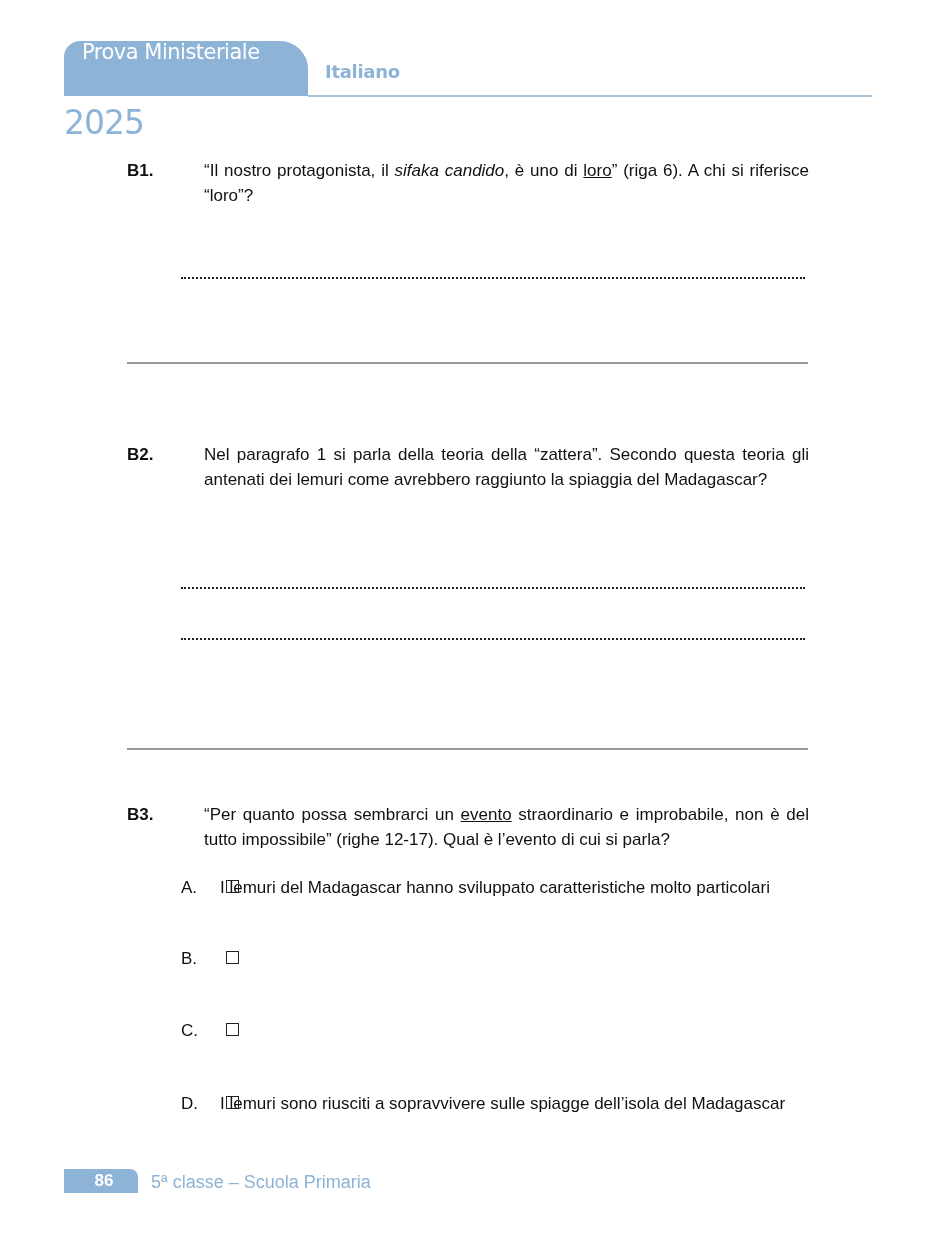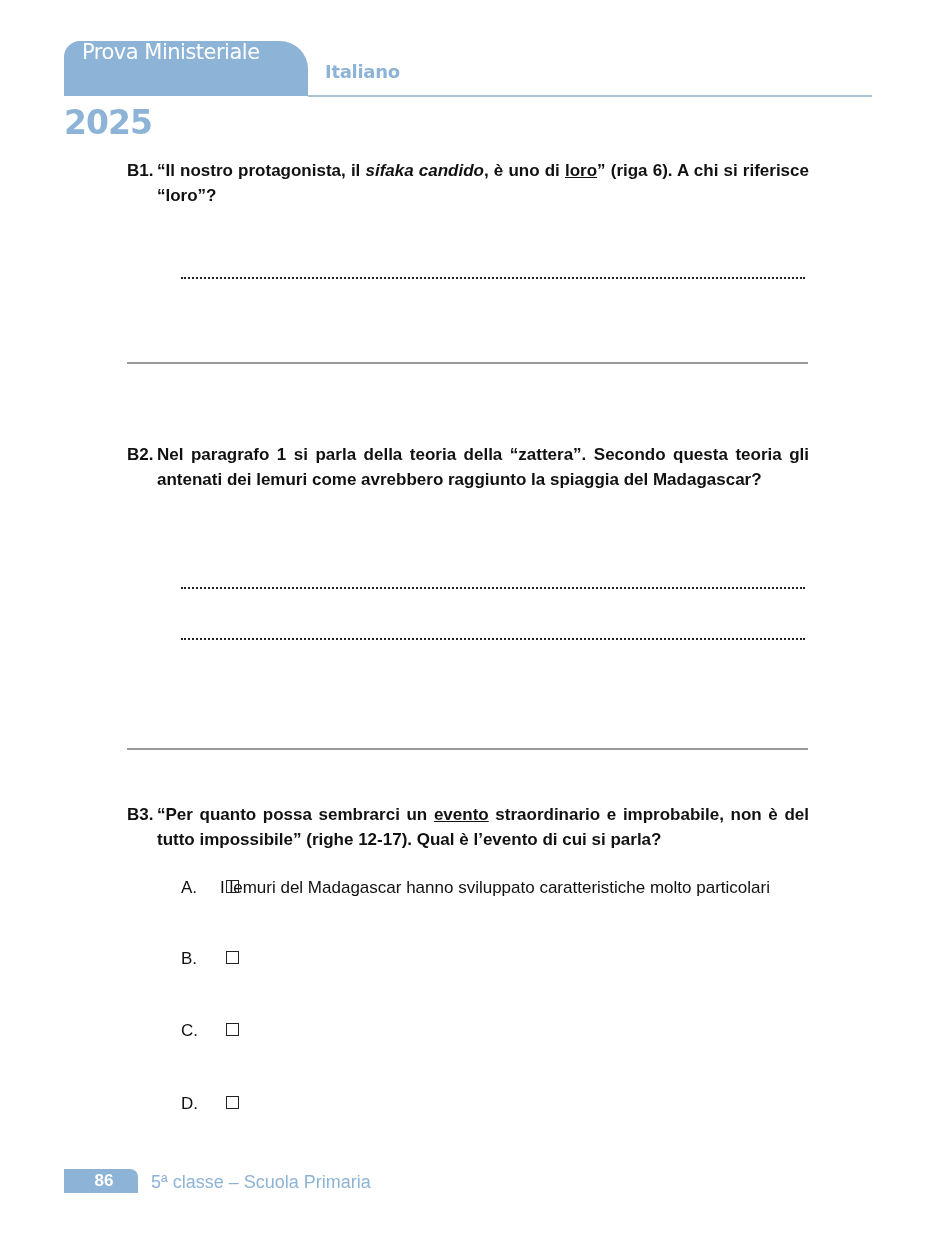--- a/index.html
+++ b/index.html
@@ -51,43 +51,43 @@
       top: 95px;
       width: 564px;
       height: 2px;
       background: #a9c3da;
     }
     .header-year {
       position: absolute;
       left: 64px;
       top: 103px;
       font-family: "DejaVu Sans", sans-serif;
-      font-weight: bold;
+      font-weight: normal;
       font-size: 33px;
       color: #8db3d6;
       letter-spacing: -1px;
     }
 
     
     .question {
       position: absolute;
       left: 127px;
       width: 682px;
     }
     .q-num {
       position: absolute;
       left: 0;
       top: 0;
       font-weight: bold;
       font-size: 17px;
       line-height: 25px;
     }
     .q-text {
-      margin-left: 30px;
-      font-weight: bold;
+      margin-left: 77px;
+      font-weight: normal;
       font-size: 17px;
       line-height: 25px;
       text-align: justify;
     }
     .q-text em { font-style: italic; }
     .q-text u { text-decoration: underline; }
 
     .answer-line {
       position: absolute;
       left: 181px;
@@ -197,17 +197,18 @@
   <span class="opt-letter">B.</span>
   <span class="opt-checkbox"></span>
 </div>
 <div class="option" style="top:1015px;">
   <span class="opt-letter">C.</span>
   <span class="opt-checkbox"></span>
 </div>
 <div class="option" style="top:1088px;">
   <span class="opt-letter">D.</span>
   <span class="opt-checkbox"></span>
+  <div class="opt-text">I lemuri sono riusciti a sopravvivere sulle spiagge dell’isola del Madagascar</div>
 </div>
 
 <div class="footer-page-tab"></div>
 <div class="footer-page-num">86</div>
 <div class="footer-class">5ª classe – Scuola Primaria</div>
 
 </body></html>

